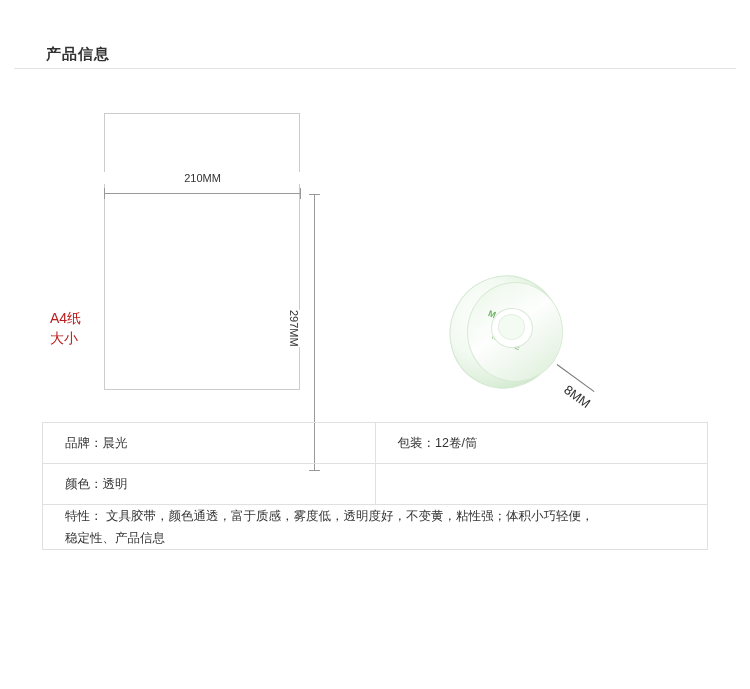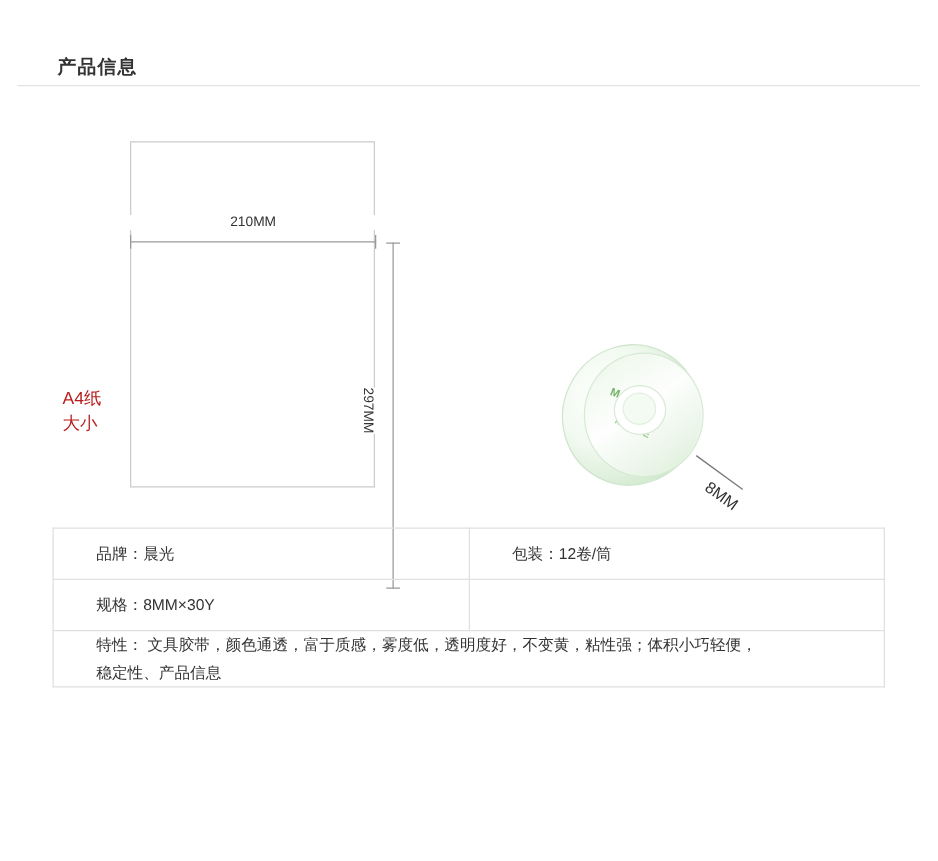--- a/index.html
+++ b/index.html
@@ -243,21 +243,21 @@
     position: absolute;
     left: 42px;
     top: 422px;
     width: 666px;
     border-collapse: collapse;
     table-layout: fixed;
   }
   .spec-table td {
     border: 1px solid #e0e0e0;
     height: 40px;
-    padding: 0 34px;
+    padding: 0 22px;
     font-size: 12.5px;
     color: #333333;
     vertical-align: middle;
     line-height: 22px;
   }
   .spec-table td.empty { }
   .feature-cell {
     height: auto;
     padding: 14px 18px 16px 18px;
     line-height: 26px;
@@ -302,21 +302,21 @@
   </div>
 </div>
 
 <table class="spec-table">
   <tbody>
     <tr>
       <td>品牌：晨光</td>
       <td>包装：12卷/筒</td>
     </tr>
     <tr>
-      <td>规格：8MM×30Y</td>
+      <td>颜色：透明</td>
       <td class="empty"></td>
     </tr>
     <tr>
       <td class="feature-cell" colspan="2">
         <div>特性： 文具胶带，颜色通透，富于质感，雾度低，透明度好，不变黄，粘性强；体积小巧轻便，</div>
         <div>稳定性、产品信息</div>
       </td>
     </tr>
   </tbody>
 </table>

